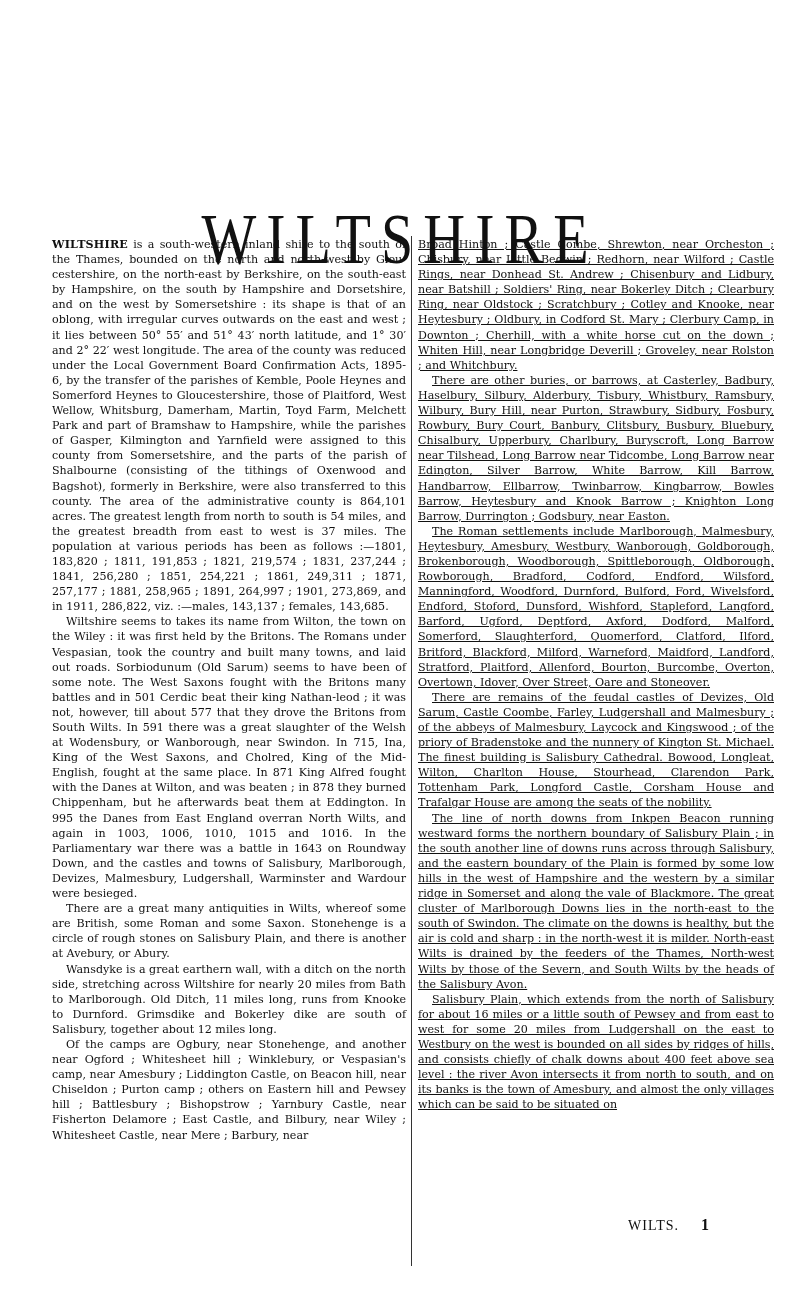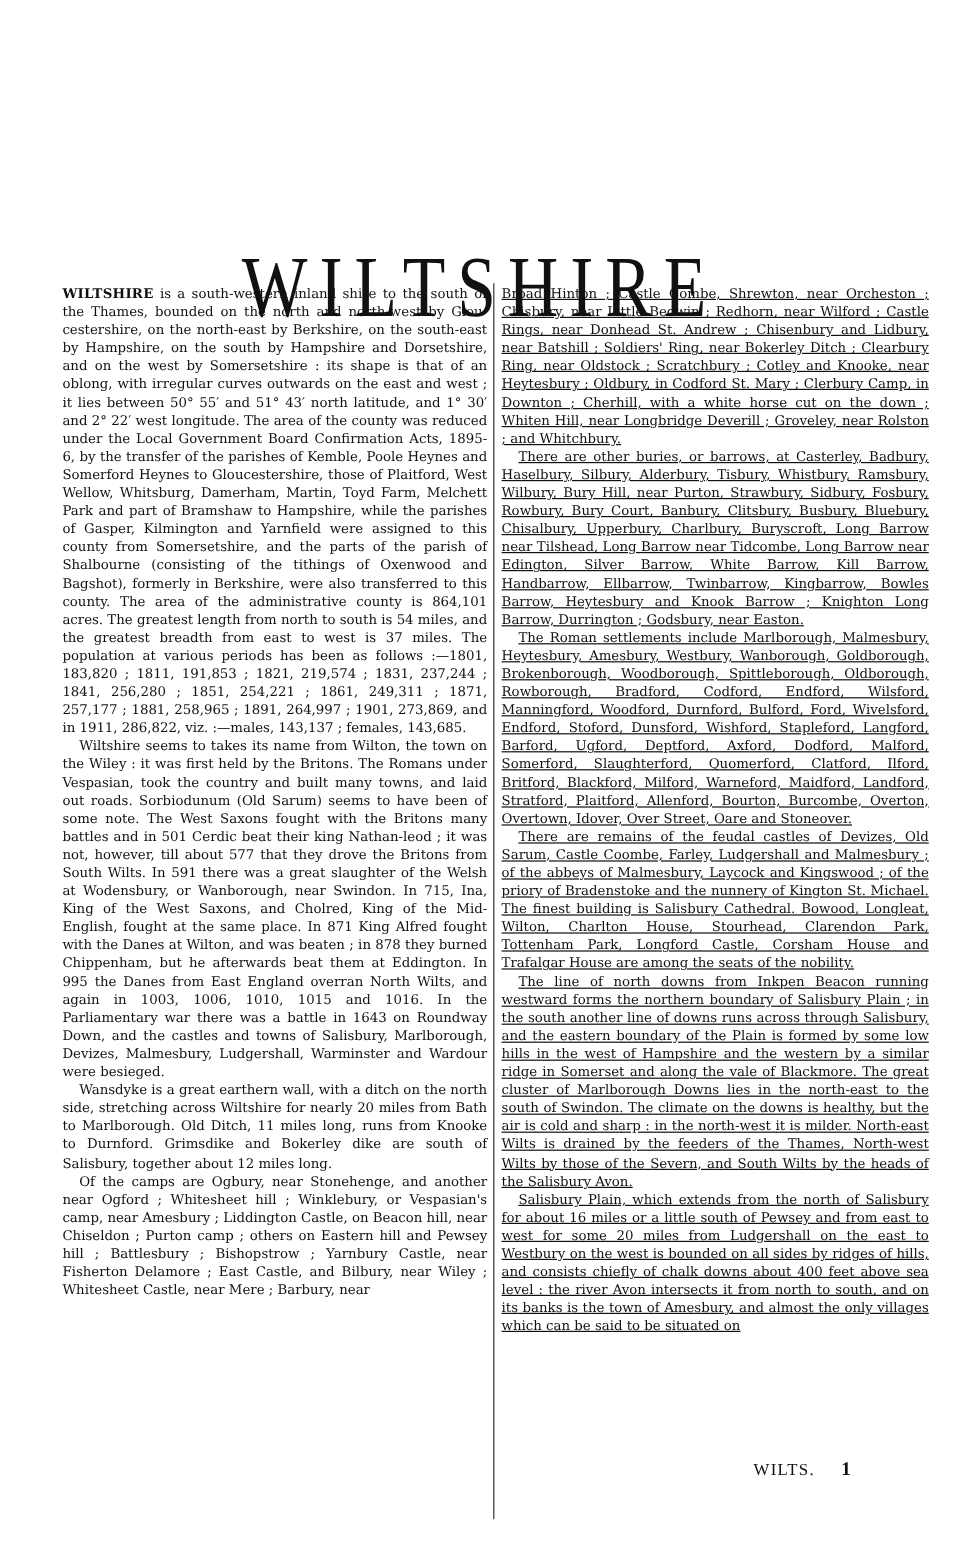--- a/index.html
+++ b/index.html
@@ -33,20 +33,21 @@
   .footer .page-num { font-weight: bold; font-size: 16px; margin-left: 22px; }
 </style>
 </head>
 <body>
 
 <h1 class="title">WILTSHIRE</h1>
 
 <div class="col col-left">
   <p><span class="lead">WILTSHIRE</span><span> is a south-western inland shire to the south of the Thames, bounded on the north and north-west by Glou­cestershire, on the north-east by Berkshire, on the south-east by Hampshire, on the south by Hampshire and Dorset­shire, and on the west by Somersetshire : its shape is that of an oblong, with irregular curves outwards on the east and west ; it lies between 50° 55′ and 51° 43′ north latitude, and 1° 30′ and 2° 22′ west longitude. The area of the county was reduced under the Local Government Board Confirmation Acts, 1895-6, by the transfer of the parishes of Kemble, Poole Heynes and Somerford Heynes to Gloucestershire, those of Plaitford, West Wellow, Whitsburg, Damerham, Martin, Toyd Farm, Melchett Park and part of Bramshaw to Hampshire, while the parishes of Gasper, Kilmington and Yarnfield were assigned to this county from Somersetshire, and the parts of the parish of Shalbourne (consisting of the tithings of Oxenwood and Bagshot), formerly in Berkshire, were also transferred to this county. The area of the administrative county is 864,101 acres. The greatest length from north to south is 54 miles, and the greatest breadth from east to west is 37 miles. The population at various periods has been as follows :—1801, 183,820 ; 1811, 191,853 ; 1821, 219,574 ; 1831, 237,244 ; 1841, 256,280 ; 1851, 254,221 ; 1861, 249,311 ; 1871, 257,177 ; 1881, 258,965 ; 1891, 264,997 ; 1901, 273,869, and in 1911, 286,822, viz. :—males, 143,137 ; females, 143,685.</span></p>
   <p class="indent">Wiltshire seems to takes its name from Wilton, the town on the Wiley : it was first held by the Britons. The Romans under Vespasian, took the country and built many towns, and laid out roads. Sorbiodunum (Old Sarum) seems to have been of some note. The West Saxons fought with the Britons many battles and in 501 Cerdic beat their king Nathan-leod ; it was not, however, till about 577 that they drove the Britons from South Wilts. In 591 there was a great slaughter of the Welsh at Wodensbury, or Wanborough, near Swindon. In 715, Ina, King of the West Saxons, and Cholred, King of the Mid-English, fought at the same place. In 871 King Alfred fought with the Danes at Wilton, and was beaten ; in 878 they burned Chippenham, but he afterwards beat them at Eddington. In 995 the Danes from East England overran North Wilts, and again in 1003, 1006, 1010, 1015 and 1016. In the Parliamentary war there was a battle in 1643 on Roundway Down, and the castles and towns of Salisbury, Marlborough, Devizes, Malmesbury, Ludgershall, Warminster and Wardour were besieged.</p>
+  <p class="indent">There are a great many antiquities in Wilts, whereof some are British, some Roman and some Saxon. Stonehenge is a circle of rough stones on Salisbury Plain, and there is another at Avebury, or Abury.</p>
   <p class="indent">Wansdyke is a great earthern wall, with a ditch on the north side, stretching across Wiltshire for nearly 20 miles from Bath to Marlborough. Old Ditch, 11 miles long, runs from Knooke to Durnford. Grimsdike and Bokerley dike are south of Salisbury, together about 12 miles long.</p>
   <p class="indent">Of the camps are Ogbury, near Stonehenge, and another near Ogford ; Whitesheet hill ; Winklebury, or Vespasian's camp, near Amesbury ; Liddington Castle, on Beacon hill, near Chiseldon ; Purton camp ; others on Eastern hill and Pewsey hill ; Battlesbury ; Bishopstrow ; Yarnbury Castle, near Fisherton Delamore ; East Castle, and Bilbury, near Wiley ; Whitesheet Castle, near Mere ; Barbury, near</p>
 </div>
 
 <div class="rule"></div>
 
 <div class="col col-right">
   <p>Broad Hinton ; Castle Combe, Shrewton, near Orcheston ; Chisbury, near Little Bedwin ; Redhorn, near Wilford ; Castle Rings, near Donhead St. Andrew ; Chisenbury and Lidbury, near Batshill ; Soldiers' Ring, near Bokerley Ditch ; Clearbury Ring, near Oldstock ; Scratchbury ; Cot­ley and Knooke, near Heytesbury ; Oldbury, in Codford St. Mary ; Clerbury Camp, in Downton ; Cherhill, with a white horse cut on the down ; Whiten Hill, near Long­bridge Deverill ; Groveley, near Rolston ; and Whitchbury.</p>
   <p class="indent">There are other buries, or barrows, at Casterley, Badbury, Haselbury, Silbury, Alderbury, Tisbury, Whistbury, Rams­bury, Wilbury, Bury Hill, near Purton, Strawbury, Sid­bury, Fosbury, Rowbury, Bury Court, Banbury, Clitsbury, Busbury, Bluebury, Chisalbury, Upperbury, Charlbury, Buryscroft, Long Barrow near Tilshead, Long Barrow near Tidcombe, Long Barrow near Edington, Silver Barrow, White Barrow, Kill Barrow, Handbarrow, Ellbarrow, Twinbarrow, Kingbarrow, Bowles Barrow, Heytesbury and Knook Barrow ; Knighton Long Barrow, Durrington ; Gods­bury, near Easton.</p>
   <p class="indent">The Roman settlements include Marlborough, Malmes­bury, Heytesbury, Amesbury, Westbury, Wanborough, Goldborough, Brokenborough, Woodborough, Spittle­borough, Oldborough, Rowborough, Bradford, Codford, Endford, Wilsford, Manningford, Woodford, Durnford, Bul­ford, Ford, Wivelsford, Endford, Stoford, Dunsford, Wish­ford, Stapleford, Langford, Barford, Ugford, Deptford, Axford, Dodford, Malford, Somerford, Slaughterford, Quomerford, Clatford, Ilford, Britford, Blackford, Milford, Warneford, Maidford, Landford, Stratford, Plaitford, Allenford, Bourton, Burcombe, Overton, Overtown, Idover, Over Street, Oare and Stoneover.</p>

